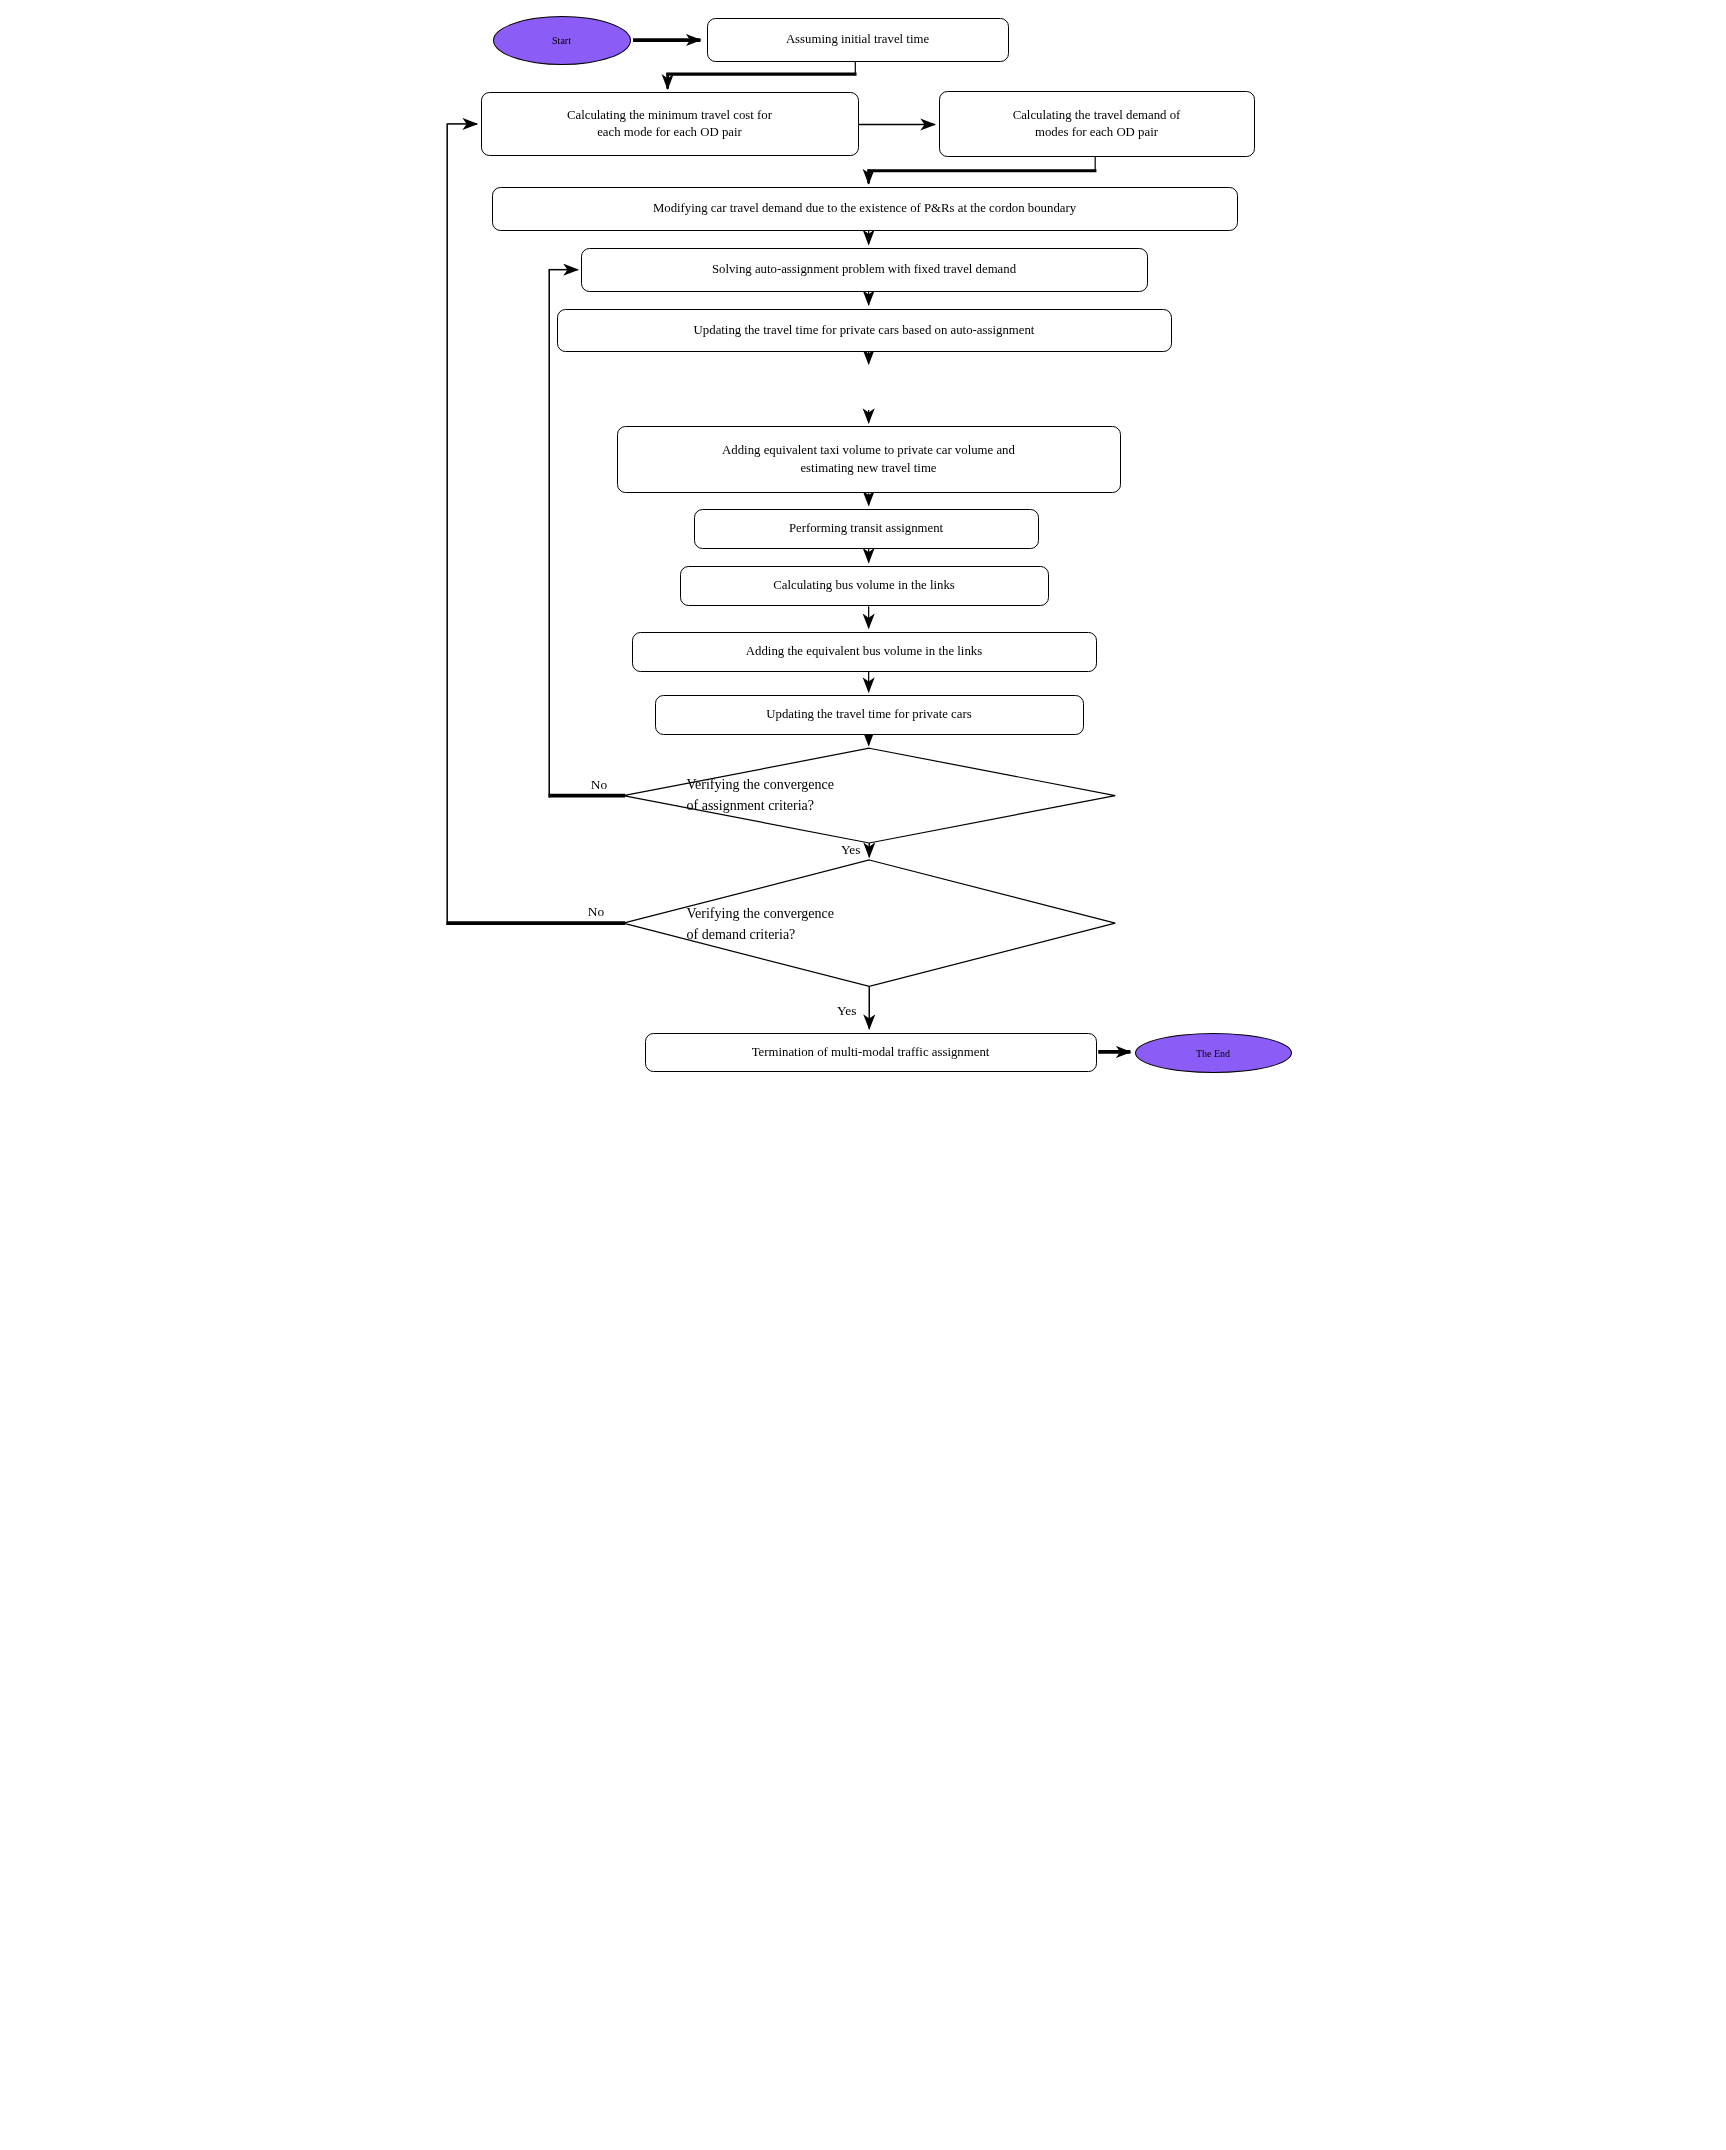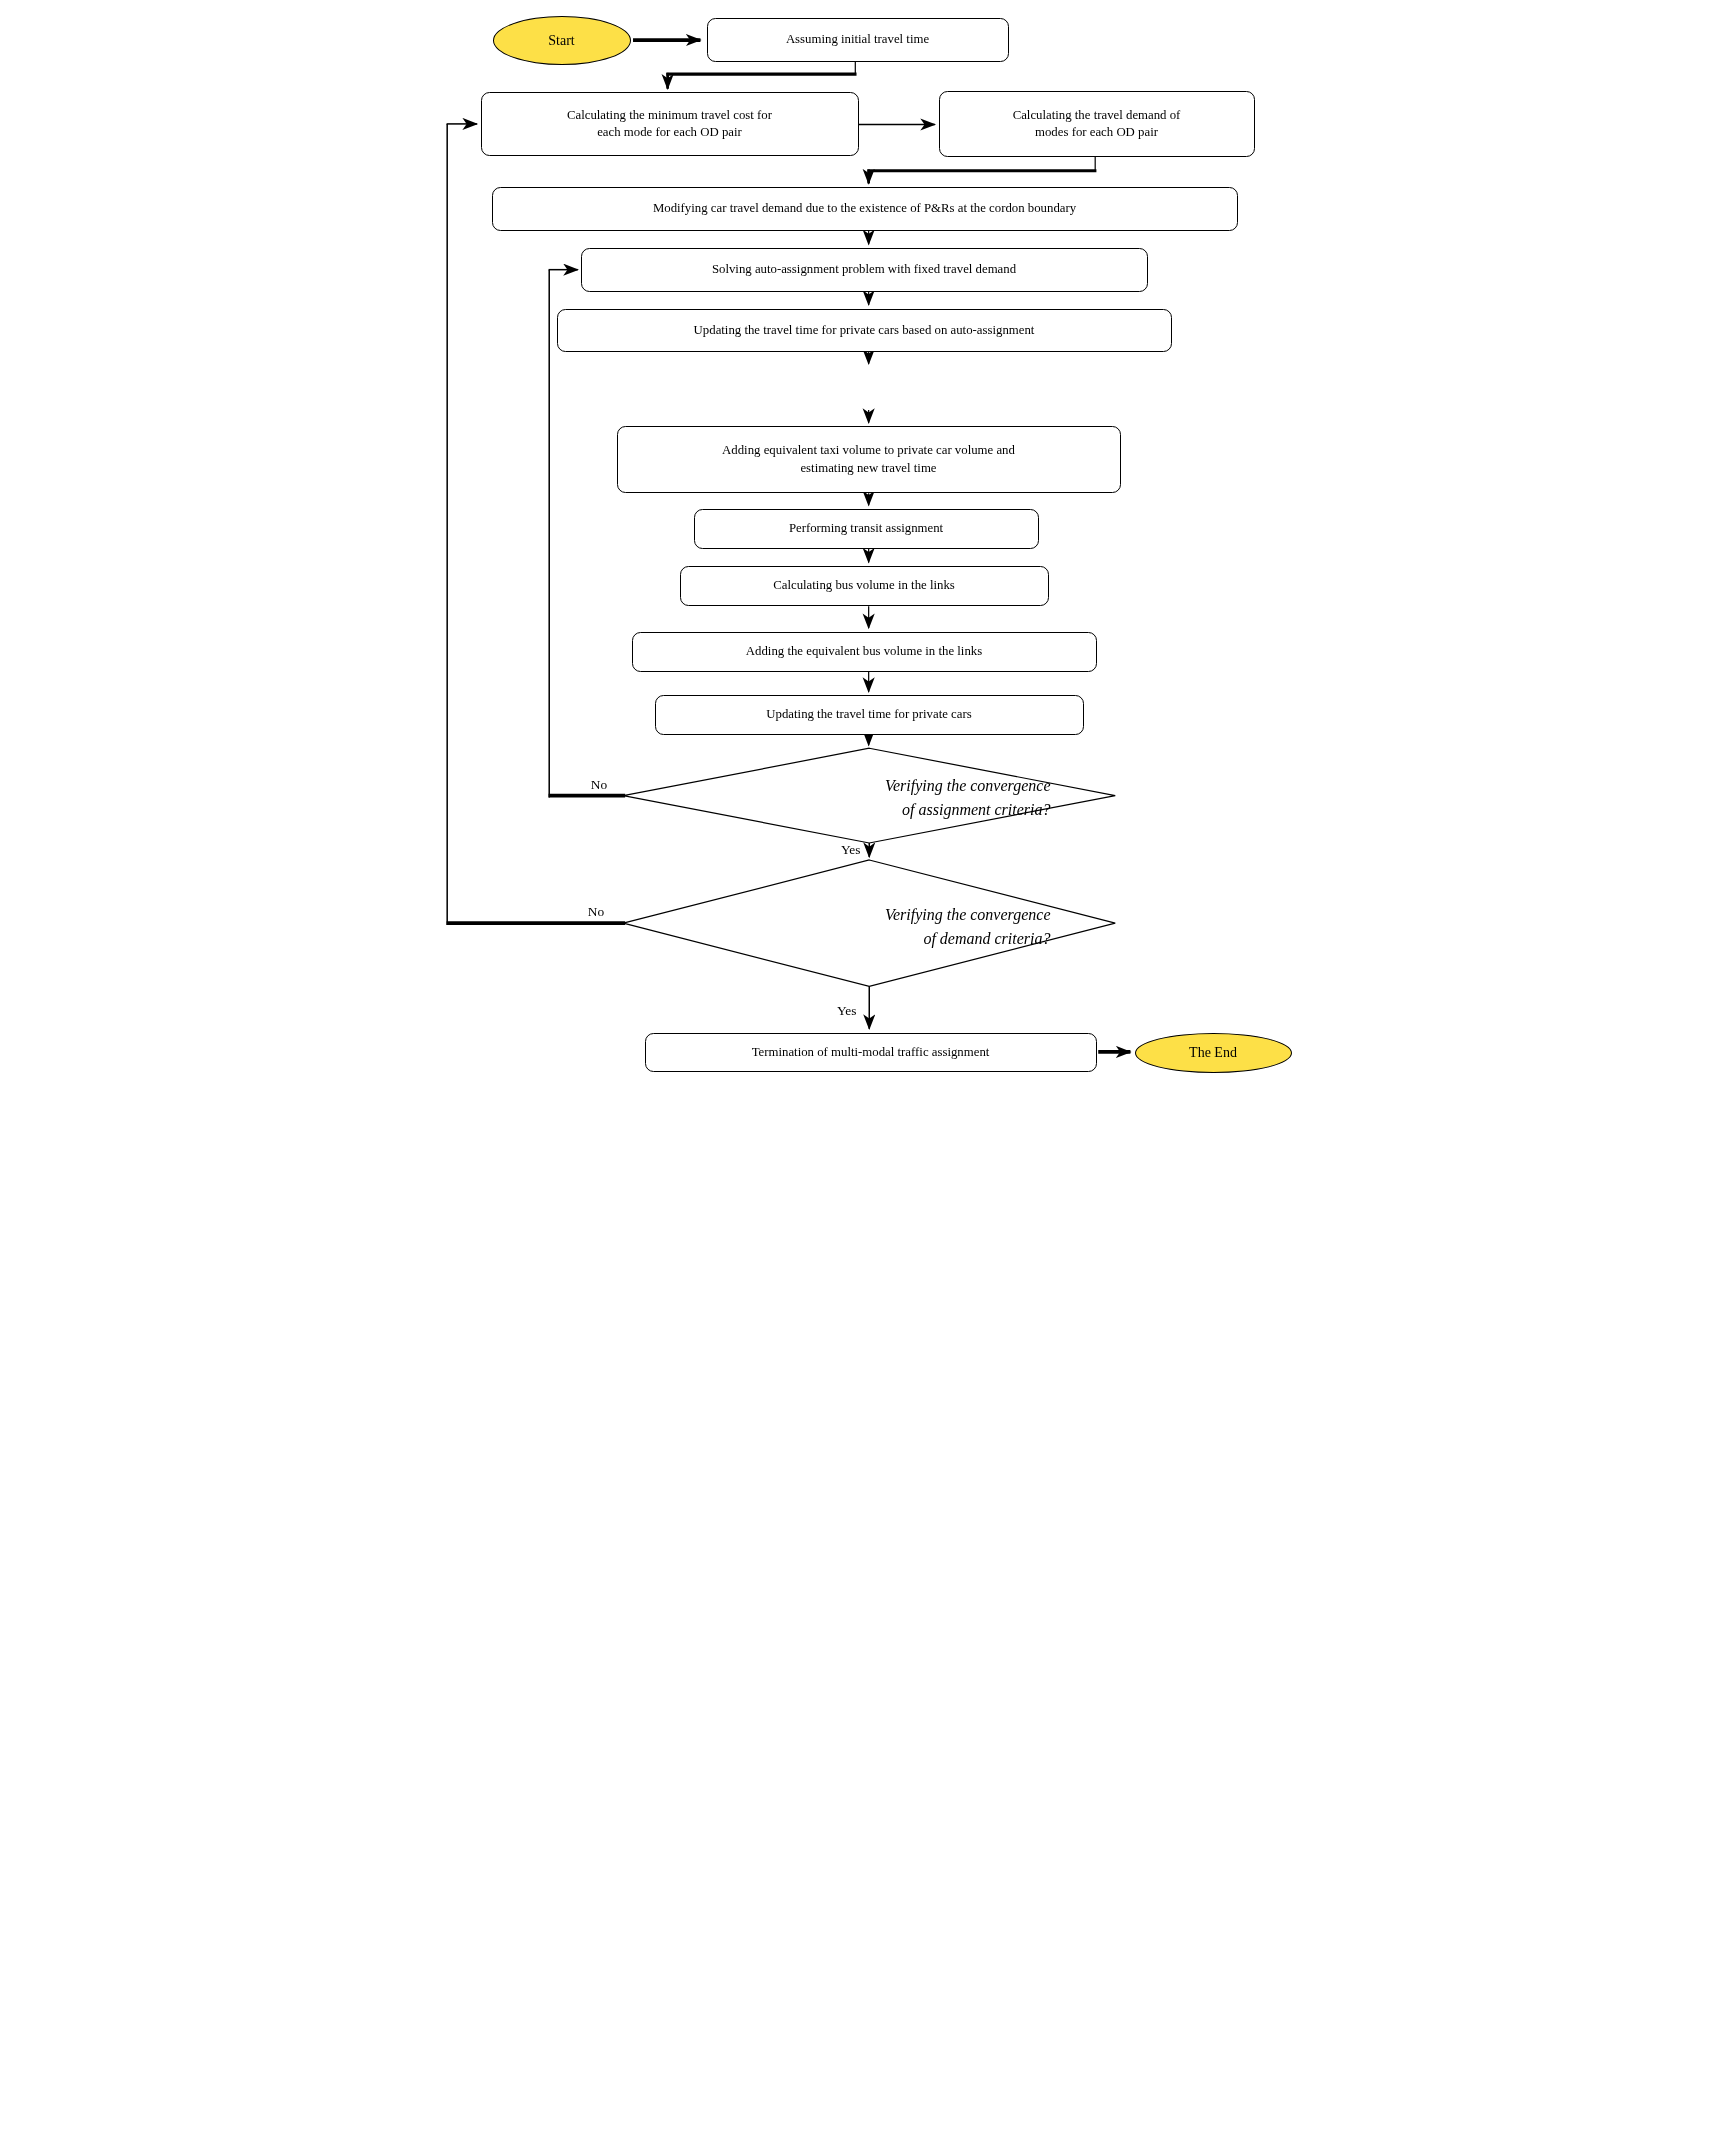--- a/index.html
+++ b/index.html
@@ -25,32 +25,31 @@
     font-size:12.8px;
     line-height:1.35;
     z-index:1;
   }
   .node span{display:block;}
   .terminal{
     position:absolute;
     box-sizing:border-box;
     border:1.5px solid #000;
     border-radius:50%;
-    background:#fde047;
+    background:#8b5cf6;
     display:flex;align-items:center;justify-content:center;
-    font-size:14px;
+    font-size:10px;
     z-index:1;
   }
   .dtext{
     position:absolute;
-    text-align:right;
-    font-size:16px;
+    text-align:left;
+    font-size:14px;
     line-height:1.5;
     z-index:1;
-    font-style:italic;
   }
   .dtext span{display:block;}
   .branch-label{
     position:absolute;
     font-size:13.4px;
     text-align:center;
     z-index:1;
   }
 </style>
 </head>

